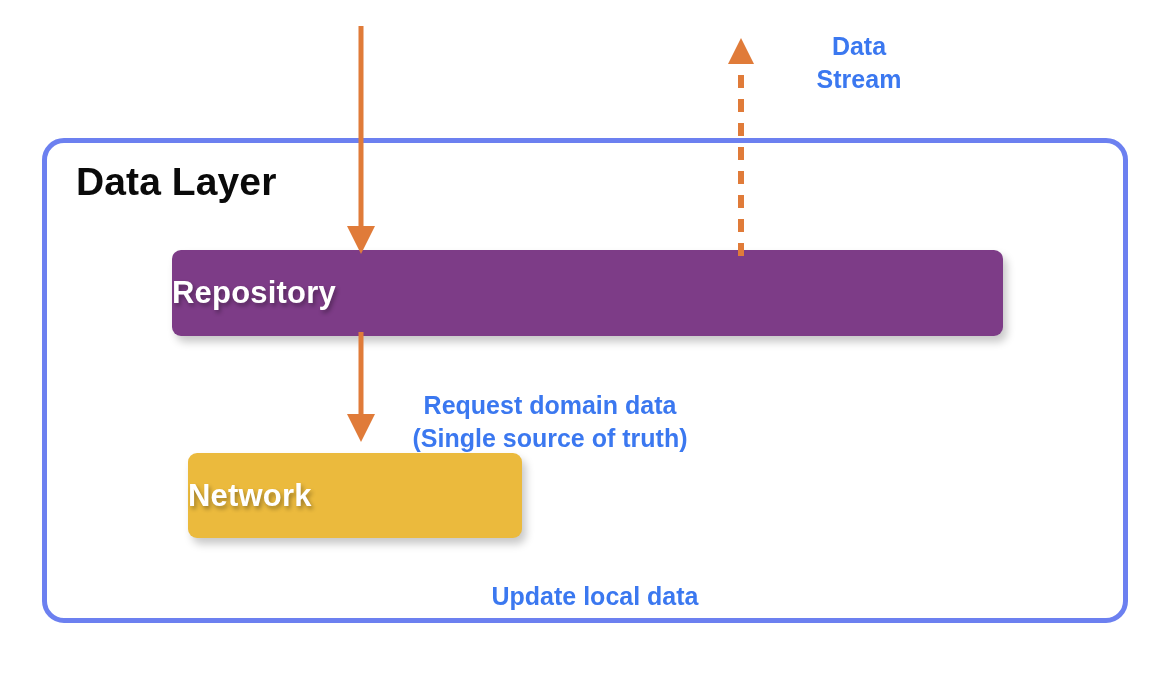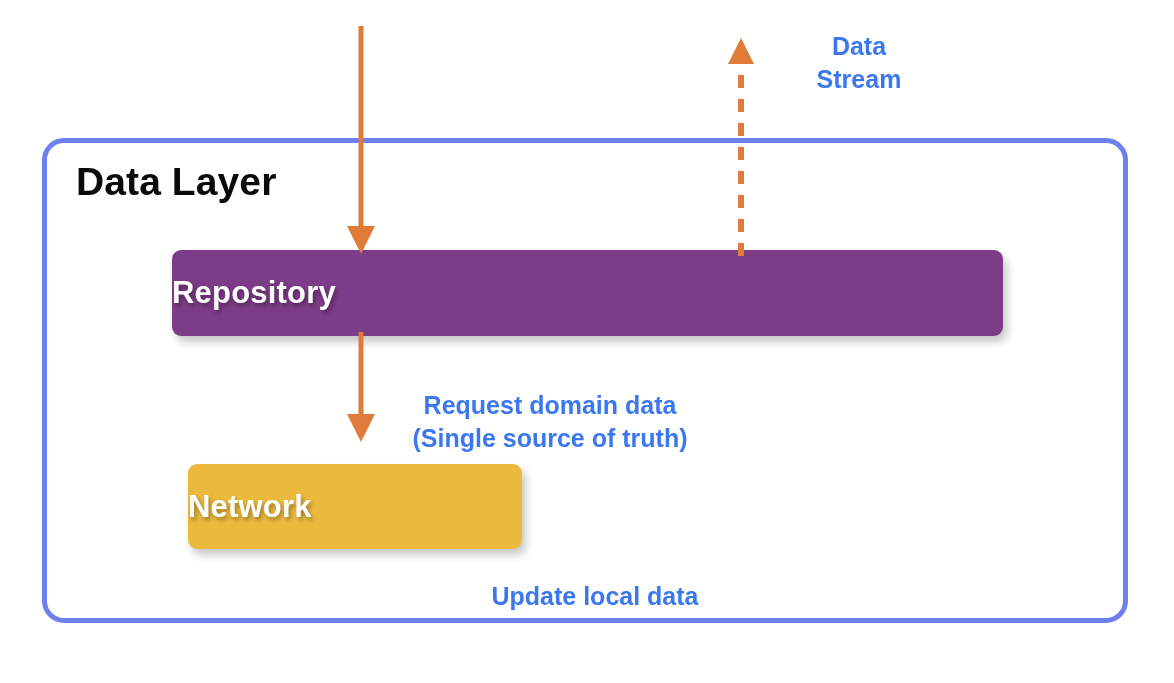--- a/index.html
+++ b/index.html
@@ -63,21 +63,21 @@
   }
   #box-repository {
     left: 172px;
     top: 250px;
     width: 831px;
     height: 86px;
     background: #7D3C87;
   }
   #box-network {
     left: 188px;
-    top: 464px;
+    top: 453px;
     width: 334px;
     height: 85px;
     background: #EBBA3D;
   }
 
   
   .arrow-svg {
     position: absolute;
     z-index: 7;
     overflow: visible;

